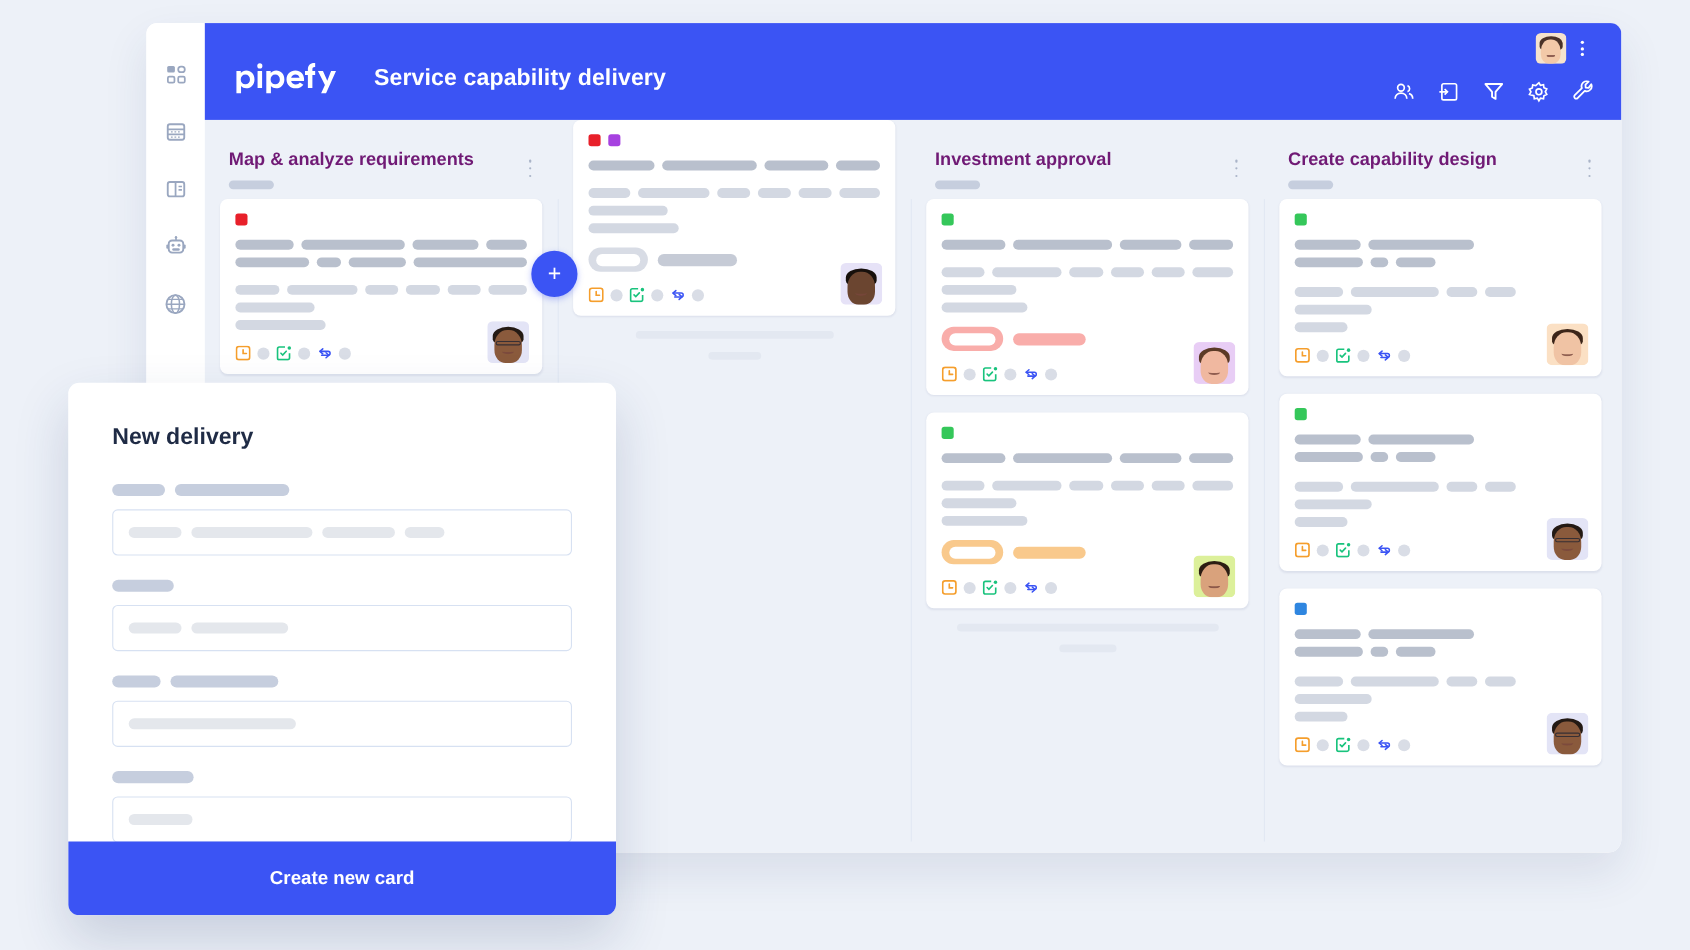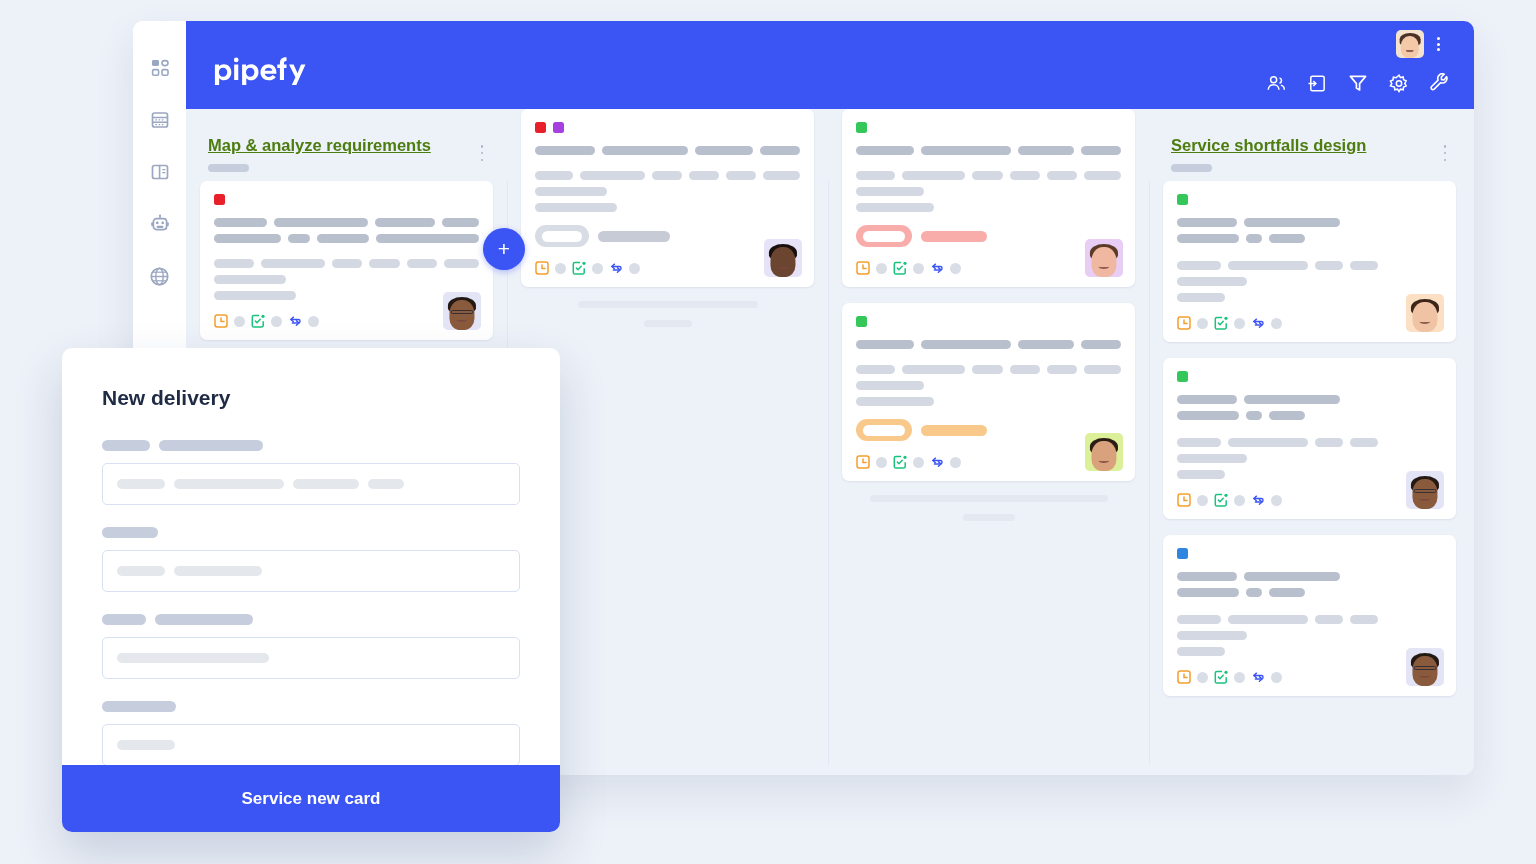--- a/index.html
+++ b/index.html
@@ -117,25 +117,24 @@
     width: 1px;
     background: #e2e8f3;
   }
   .col-head {
     position: relative;
     padding: 27px 22px 0 22px;
     height: 72px;
   }
   .col-title {
     font-size: 16.5px; font-weight: bold;
-    color: #4d7c0f;
+    color: #701a75;
     white-space: nowrap;
     overflow: hidden;
     max-width: 230px;
-    text-decoration: underline;
   }
   .col-sub {
     margin-top: 9px;
     width: 41px; height: 8px;
     border-radius: 4px;
     background: #c6cede;
   }
   .col-kebab {
     position: absolute; right: 18px; top: 36px;
     width: 14px; height: 16px;
@@ -357,20 +356,21 @@
         <g fill="#ffffff">
           <path d="M1 8h4.3v2.1C6.6 8.6 8.4 7.7 10.6 7.7c4.7 0 8 3.6 8 8.6s-3.3 8.6-8 8.6c-2.1 0-3.8-.8-5.1-2.2V30H1V8zm8.7 13.1c2.7 0 4.5-2 4.5-4.8s-1.8-4.8-4.5-4.8-4.5 2-4.5 4.8 1.8 4.8 4.5 4.8z"></path>
           <rect x="21.6" y="8" width="4.4" height="16.6" rx="0.3"></rect>
           <circle cx="23.8" cy="3.1" r="2.5"></circle>
           <path d="M30.1 8h4.3v2.1c1.3-1.5 3.1-2.4 5.3-2.4 4.7 0 8 3.6 8 8.6s-3.3 8.6-8 8.6c-2.1 0-3.8-.8-5.1-2.2V30h-4.5V8zm8.7 13.1c2.7 0 4.5-2 4.5-4.8s-1.8-4.8-4.5-4.8-4.5 2-4.5 4.8 1.8 4.8 4.5 4.8z"></path>
           <path d="M58.5 7.7c5 0 8.4 3.7 8.4 8.7 0 .5 0 1-.1 1.5H54.3c.5 2.1 2.2 3.4 4.5 3.4 1.8 0 3.2-.7 4-1.9l3.4 2c-1.6 2.3-4.2 3.6-7.5 3.6-5.3 0-8.9-3.6-8.9-8.6s3.6-8.7 8.7-8.7zm4 7c-.4-2.2-2-3.3-4-3.3-2.2 0-3.7 1.2-4.2 3.3h8.2z"></path>
           <path d="M70.6 11.9h-2.8V8h2.8V6.6c0-4.2 2.3-6.6 7.1-6.3v4c-2-.1-2.7.6-2.7 2.3V8h2.7v3.9h-2.7v12.7h-4.4V11.9z"></path>
           <path d="M83.4 30l3.8-8.3L80.4 8h4.9l4.2 9.5L93.2 8H98l-9.8 22h-4.8z"></path>
         </g>
       </svg>
+      <h1 id="board-title">Service capability delivery</h1>
 
       <div id="avatar-top">
         <div class="face">
           <div class="bg" style="background:#f6e3cd"></div>
           <div class="hair" style="background:#4a3228"></div>
           <div class="head" style="background:#f3c9a8"></div>
           <div class="smile"></div>
         </div>
       </div>
 
@@ -553,20 +553,29 @@
             </div>
           </article>
         </div>
         <div class="ghost-wrap">
           <div class="ghost-bar" style="width:180px"></div>
           <div class="ghost-bar" style="width:48px"></div>
         </div>
       </section>
 
       <section class="column">
+        <div class="col-head">
+          <div class="col-title">Investment approval</div>
+          <div class="col-sub"></div>
+          <div class="col-kebab">
+              <i></i>
+              <i></i>
+              <i></i>
+            </div>
+        </div>
         <div class="col-body">
 
           <article class="card">
             <div class="chip-row">
               <span class="chip" style="background:#35c75a"></span>
             </div>
             <div class="sk-row" style="margin-bottom:16px">
               <span class="sk" style="width:60px"></span>
                 <span class="sk" style="width:94px"></span>
               <span class="sk" style="width:58px"></span>
@@ -681,21 +690,21 @@
           </article>
         </div>
         <div class="ghost-wrap">
           <div class="ghost-bar" style="width:238px"></div>
           <div class="ghost-bar" style="width:52px"></div>
         </div>
       </section>
 
       <section class="column">
         <div class="col-head">
-          <div class="col-title">Service shortfalls design</div>
+          <div class="col-title">Create capability design</div>
           <div class="col-sub"></div>
           <div class="col-kebab">
               <i></i>
               <i></i>
               <i></i>
             </div>
         </div>
         <div class="col-body">
 
           <article class="card">
@@ -910,14 +919,14 @@
       <div class="field-label-row">
         <span class="lab" style="width:74px"></span>
       </div>
       <div class="input-box">
         <span class="ph" style="width:58px"></span>
       </div>
     </div>
 
   </div>
 
-  <button id="create-button">Service new card</button>
+  <button id="create-button">Create new card</button>
 </div>
 
 </body></html>

